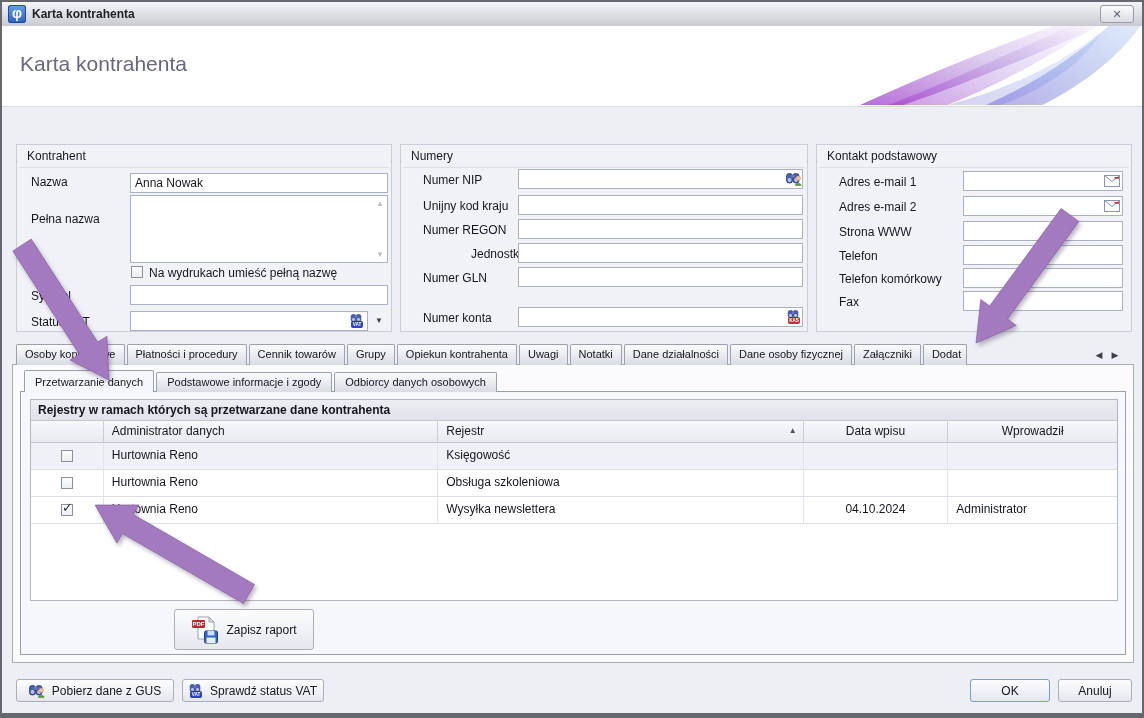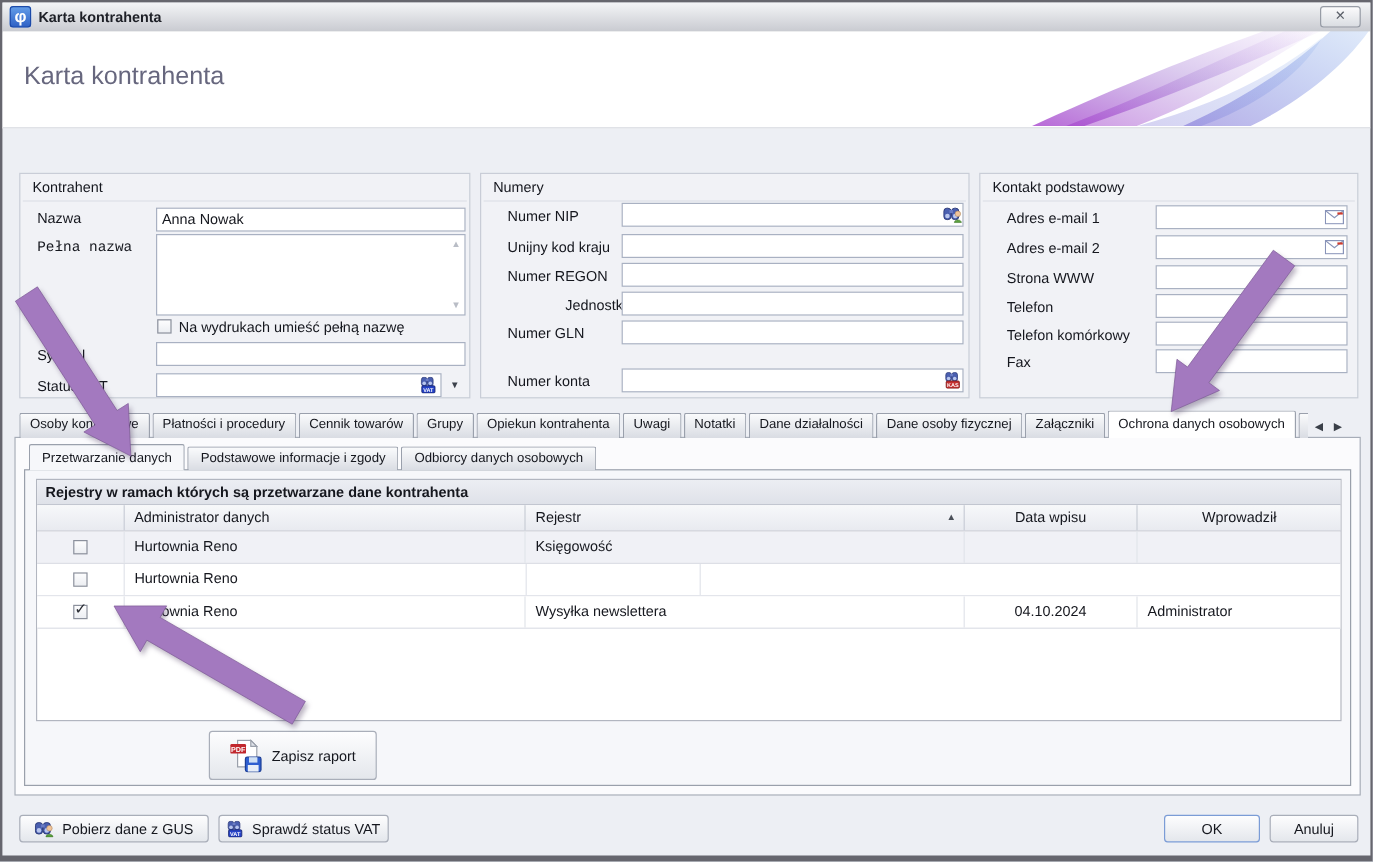--- a/index.html
+++ b/index.html
@@ -128,21 +128,21 @@
       <path d="M120 85 C 180 60 225 30 262 -5 L 292 -5 C 262 40 210 72 170 88 Z" fill="url(#swb)"></path>
       <path d="M60 88 C 140 70 200 45 250 5 C 225 50 160 80 110 90 Z" fill="url(#swb)" opacity="0.6"></path>
     </svg>
   </div>
 
   <div class="gbox" style="left:14px;width:376px;">
     <div class="gb-title">Kontrahent</div>
     <div class="gb-line"></div>
     <div class="lbl" style="left:14px;top:30px;">Nazwa</div>
     <input class="inp" style="left: 113px; top: 28px; width: 258px;" value="Anna Nowak">
-    <div class="lbl" style="left:14px;top:54px;font-family:Liberation Mono, monospace;">Pełna nazwa</div>
+    <div class="lbl" style="left:14px;top:67px;">Pełna nazwa</div>
     <textarea class="ta" style="left: 113px; top: 50px; width: 258px; height: 68px;"></textarea>
     <span class="ta-arrow" style="left:359px;top:55px;">▲</span>
     <span class="ta-arrow" style="left:359px;top:106px;">▼</span>
     <span class="cb" style="position:absolute;left:114px;top:121px;">
       <span class="mark"></span>
     </span>
     <div class="lbl" style="left:132px;top:121px;">Na wydrukach umieść pełną nazwę</div>
     <div class="lbl" style="left:14px;top:144px;">Symbol</div>
     <input class="inp" style="left: 113px; top: 140px; width: 258px;" value="">
     <div class="lbl" style="left:14px;top:170px;">Status VAT</div>
@@ -213,21 +213,20 @@
     <div class="tab">Osoby kontaktowe</div>
     <div class="tab">Płatności i procedury</div>
     <div class="tab">Cennik towarów</div>
     <div class="tab">Grupy</div>
     <div class="tab">Opiekun kontrahenta</div>
     <div class="tab">Uwagi</div>
     <div class="tab">Notatki</div>
     <div class="tab">Dane działalności</div>
     <div class="tab">Dane osoby fizycznej</div>
     <div class="tab">Załączniki</div>
-    <div class="tab active">Ochrona danych osobowych</div>
     <div class="tab clipped">Dodat</div>
   </div>
   <div class="tab-scroll" style="left:1090px;">◀</div>
   <div class="tab-scroll" style="left:1106px;">▶</div>
 
   <div class="panel"></div>
 
   <div class="subtabstrip">
     <div class="subtab active">Przetwarzanie danych</div>
     <div class="subtab">Podstawowe informacje i zgody</div>
@@ -250,20 +249,21 @@
     <div class="trow alt">
       <div class="td c0"><span class="cb row-cb"><span class="mark"></span></span></div>
       <div class="td c1">Hurtownia Reno</div>
       <div class="td c2">Księgowość</div>
       <div class="td c3"></div>
       <div class="td c4"></div>
     </div>
     <div class="trow">
       <div class="td c0"><span class="cb row-cb"><span class="mark"></span></span></div>
       <div class="td c1">Hurtownia Reno</div>
+      <div class="td c2">Obsługa szkoleniowa</div>
       <div class="td c3"></div>
       <div class="td c4"></div>
     </div>
     <div class="trow">
       <div class="td c0"><span class="cb row-cb"><span class="mark">✓</span></span></div>
       <div class="td c1">Hurtownia Reno</div>
       <div class="td c2">Wysyłka newslettera</div>
       <div class="td c3">04.10.2024</div>
       <div class="td c4">Administrator</div>
     </div>

